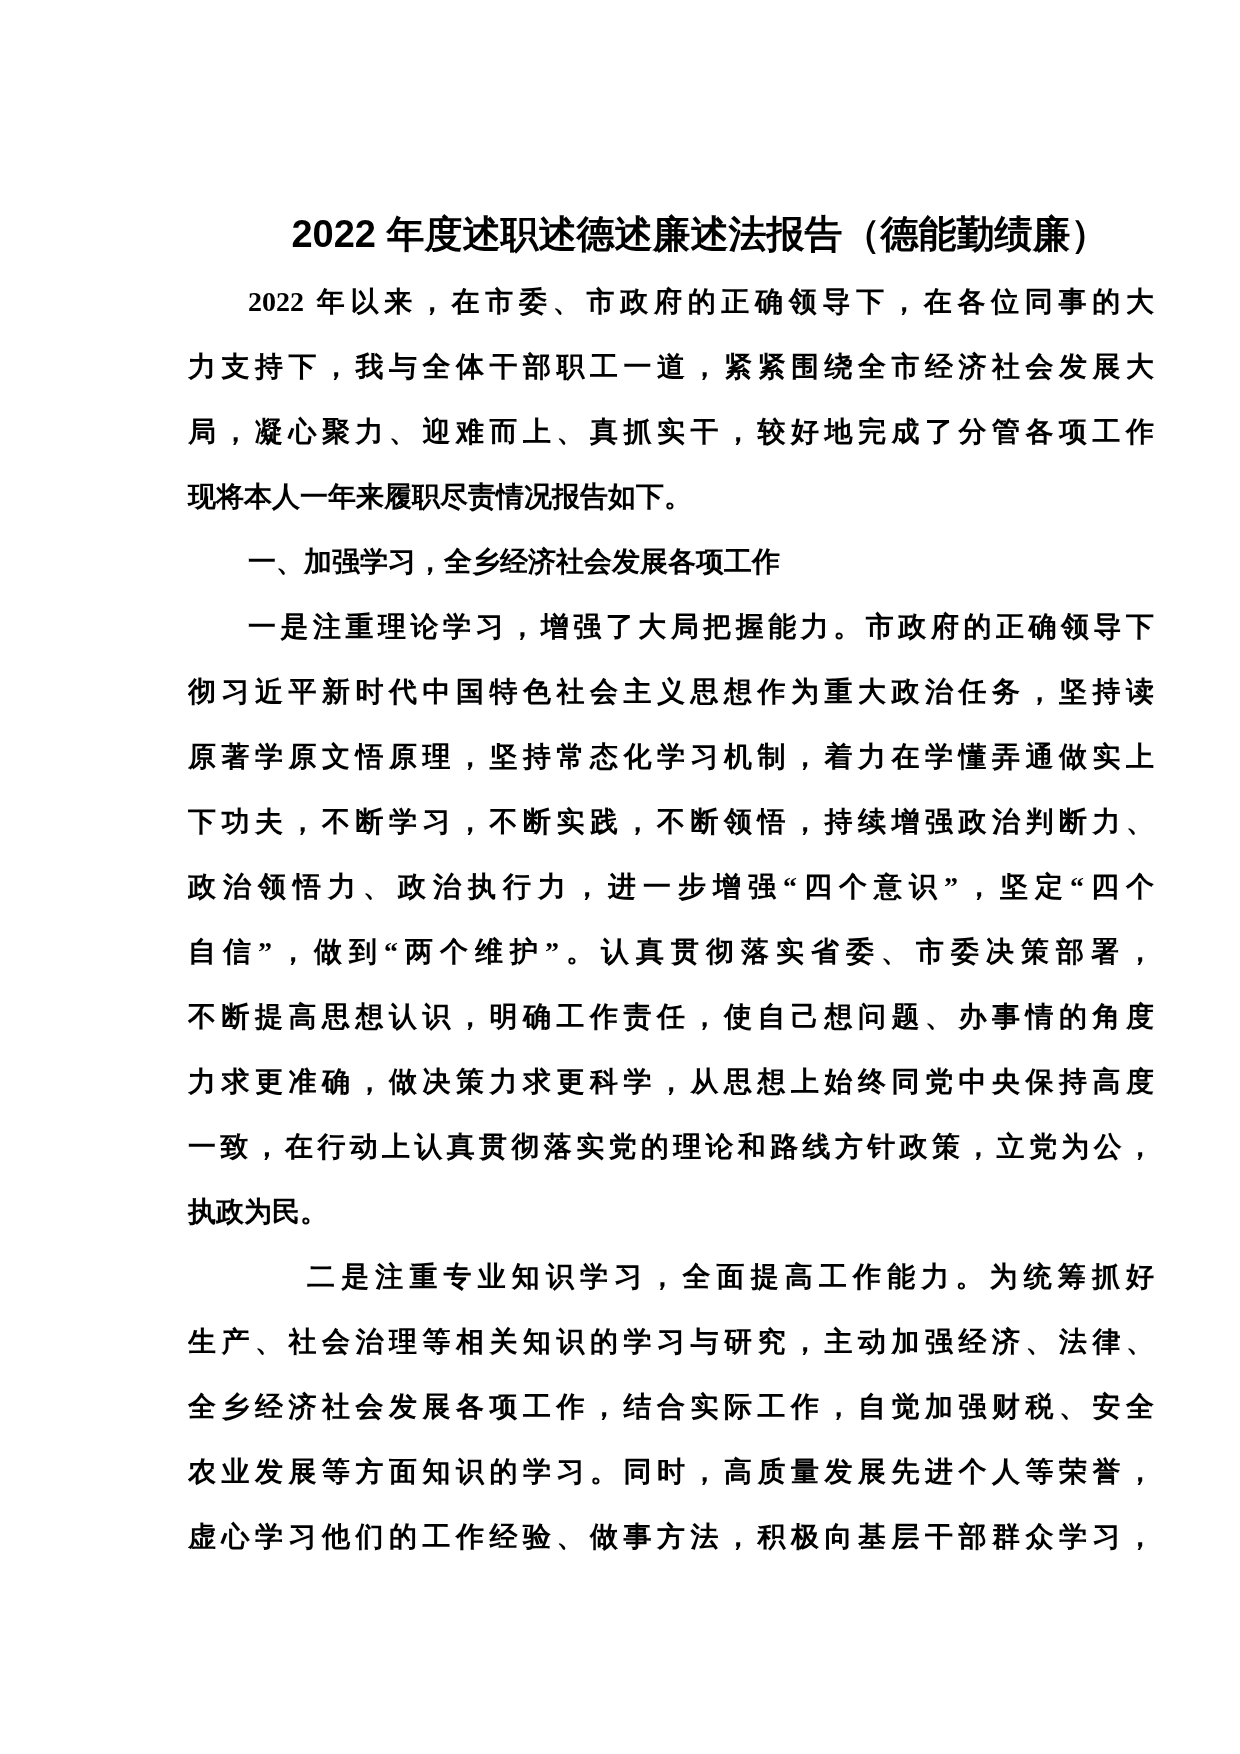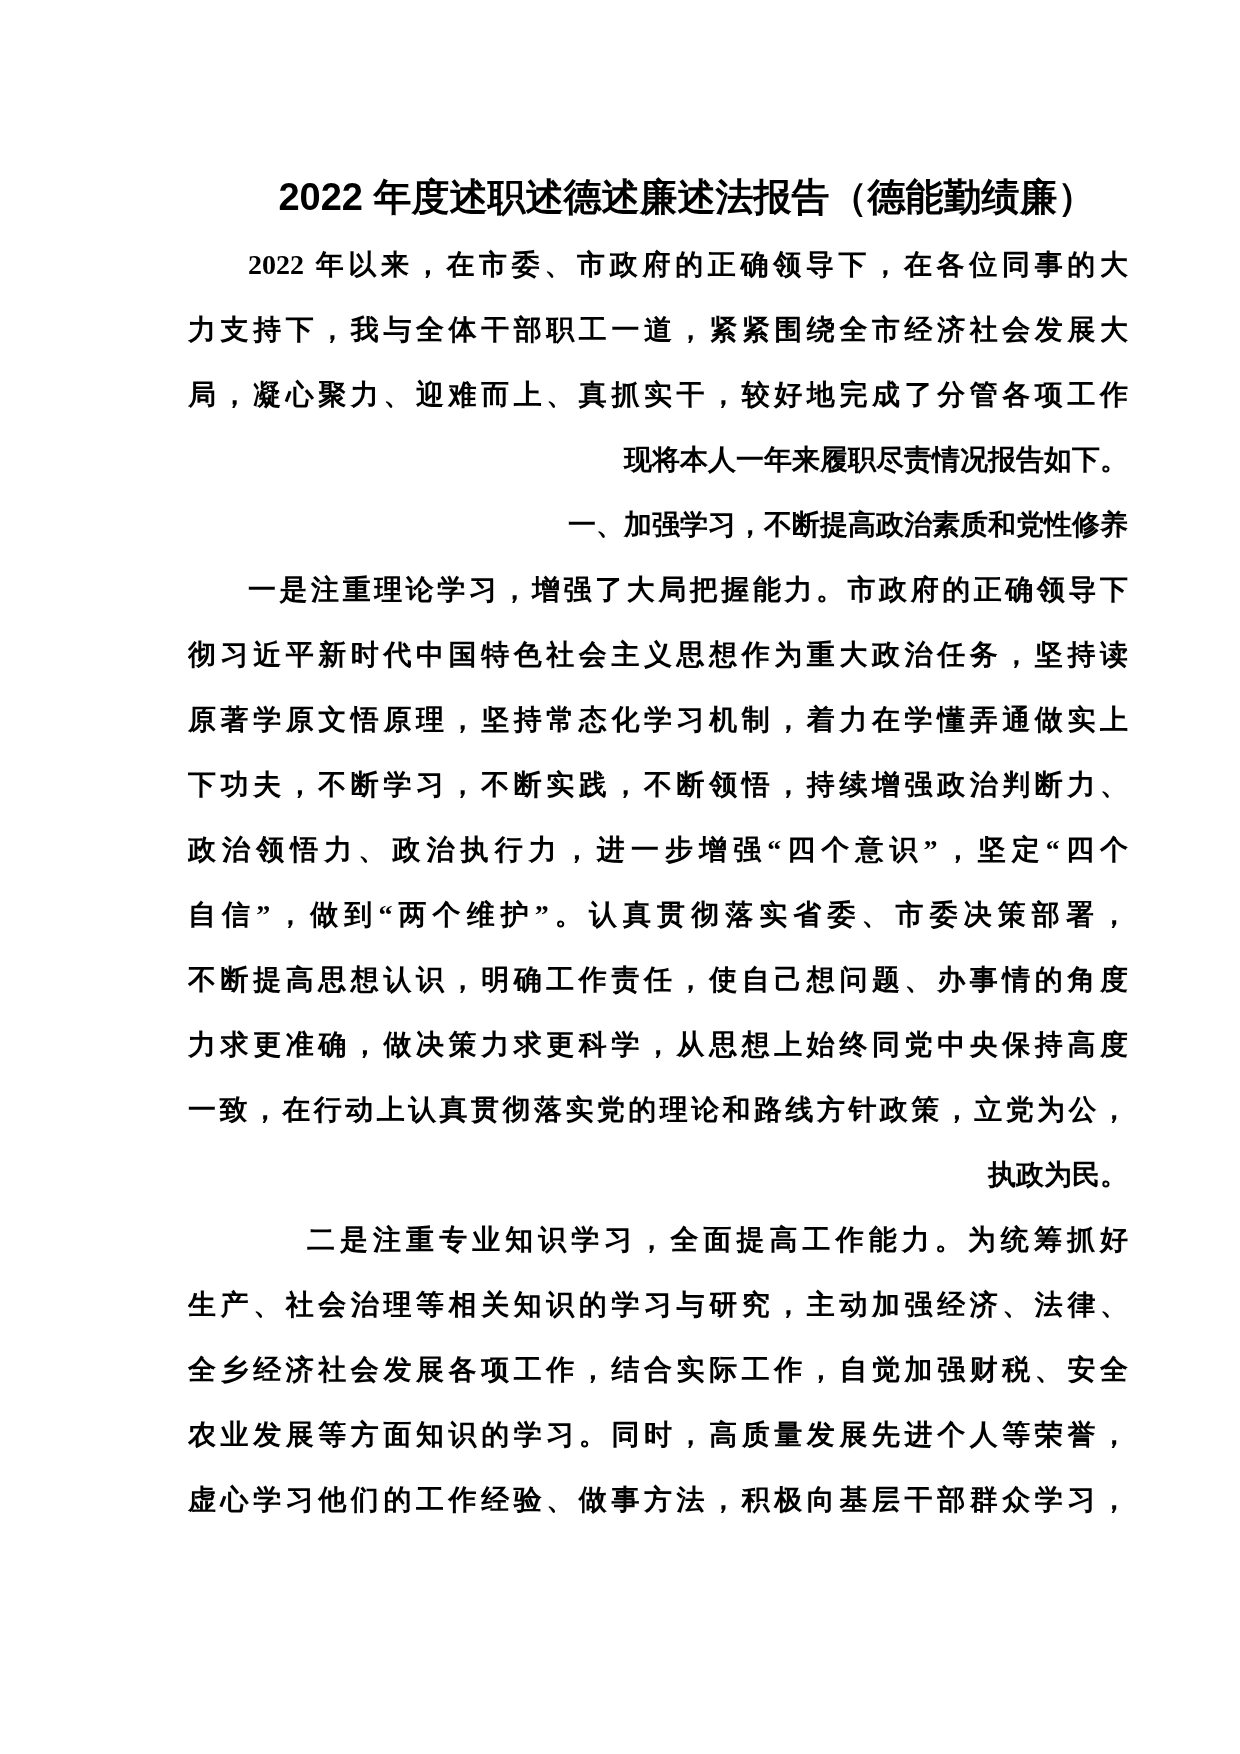--- a/index.html
+++ b/index.html
@@ -10,21 +10,22 @@
   .page {
     position: relative;
     width: 1240px;
     height: 1754px;
     background: #ffffff;
     color: #000000;
     overflow: hidden;
     font-family: "Liberation Serif", "DejaVu Serif", serif;
   }
   .content {
-    padding: 162px 112px 0 188px; 
+    padding: 162px 86px 0 188px; 
+    margin-top: 37px;
   }
   .doc-title {
     height: 70px;
     line-height: 70px;
     font-size: 38px;
     font-weight: bold;
     text-align: center;
     white-space: nowrap;
     transform: translateX(29px); 
     font-family: "Liberation Sans", "DejaVu Sans", sans-serif;
@@ -33,21 +34,20 @@
     margin: 0;
     padding: 0;
     font-weight: bold;
   }
   .line {
     height: 65px;            
     line-height: 65px;
     font-size: 28px;
     white-space: nowrap;
     overflow: visible;
-    text-align: right;
   }
   .line.just {
     white-space: normal;
     text-align: justify;
     text-align-last: justify;
     text-justify: inter-character;
     overflow: hidden;        
   }
   .ind-2 {
     padding-left: 60px;      
@@ -63,21 +63,21 @@
   <div class="content">
     <div class="doc-title">2022 年度述职述德述廉述法报告（德能勤绩廉）</div>
     <div>
         <div class="paragraph">
           <div class="line just ind-2">2022 年以来，在市委、市政府的正确领导下，在各位同事的大</div>
           <div class="line just">力支持下，我与全体干部职工一道，紧紧围绕全市经济社会发展大</div>
           <div class="line just">局，凝心聚力、迎难而上、真抓实干，较好地完成了分管各项工作</div>
           <div class="line">现将本人一年来履职尽责情况报告如下。</div>
         </div>
         <div class="paragraph">
-          <div class="line ind-2">一、加强学习，不断提高政治素质和党性修养</div>
+          <div class="line ind-2">一、加强学习，全乡经济社会发展各项工作</div>
         </div>
         <div class="paragraph">
           <div class="line just ind-2">一是注重理论学习，增强了大局把握能力。市政府的正确领导下</div>
           <div class="line just">彻习近平新时代中国特色社会主义思想作为重大政治任务，坚持读</div>
           <div class="line just">原著学原文悟原理，坚持常态化学习机制，着力在学懂弄通做实上</div>
           <div class="line just">下功夫，不断学习，不断实践，不断领悟，持续增强政治判断力、</div>
           <div class="line just">政治领悟力、政治执行力，进一步增强“四个意识”，坚定“四个</div>
           <div class="line just">自信”，做到“两个维护”。认真贯彻落实省委、市委决策部署，</div>
           <div class="line just">不断提高思想认识，明确工作责任，使自己想问题、办事情的角度</div>
           <div class="line just">力求更准确，做决策力求更科学，从思想上始终同党中央保持高度</div>

